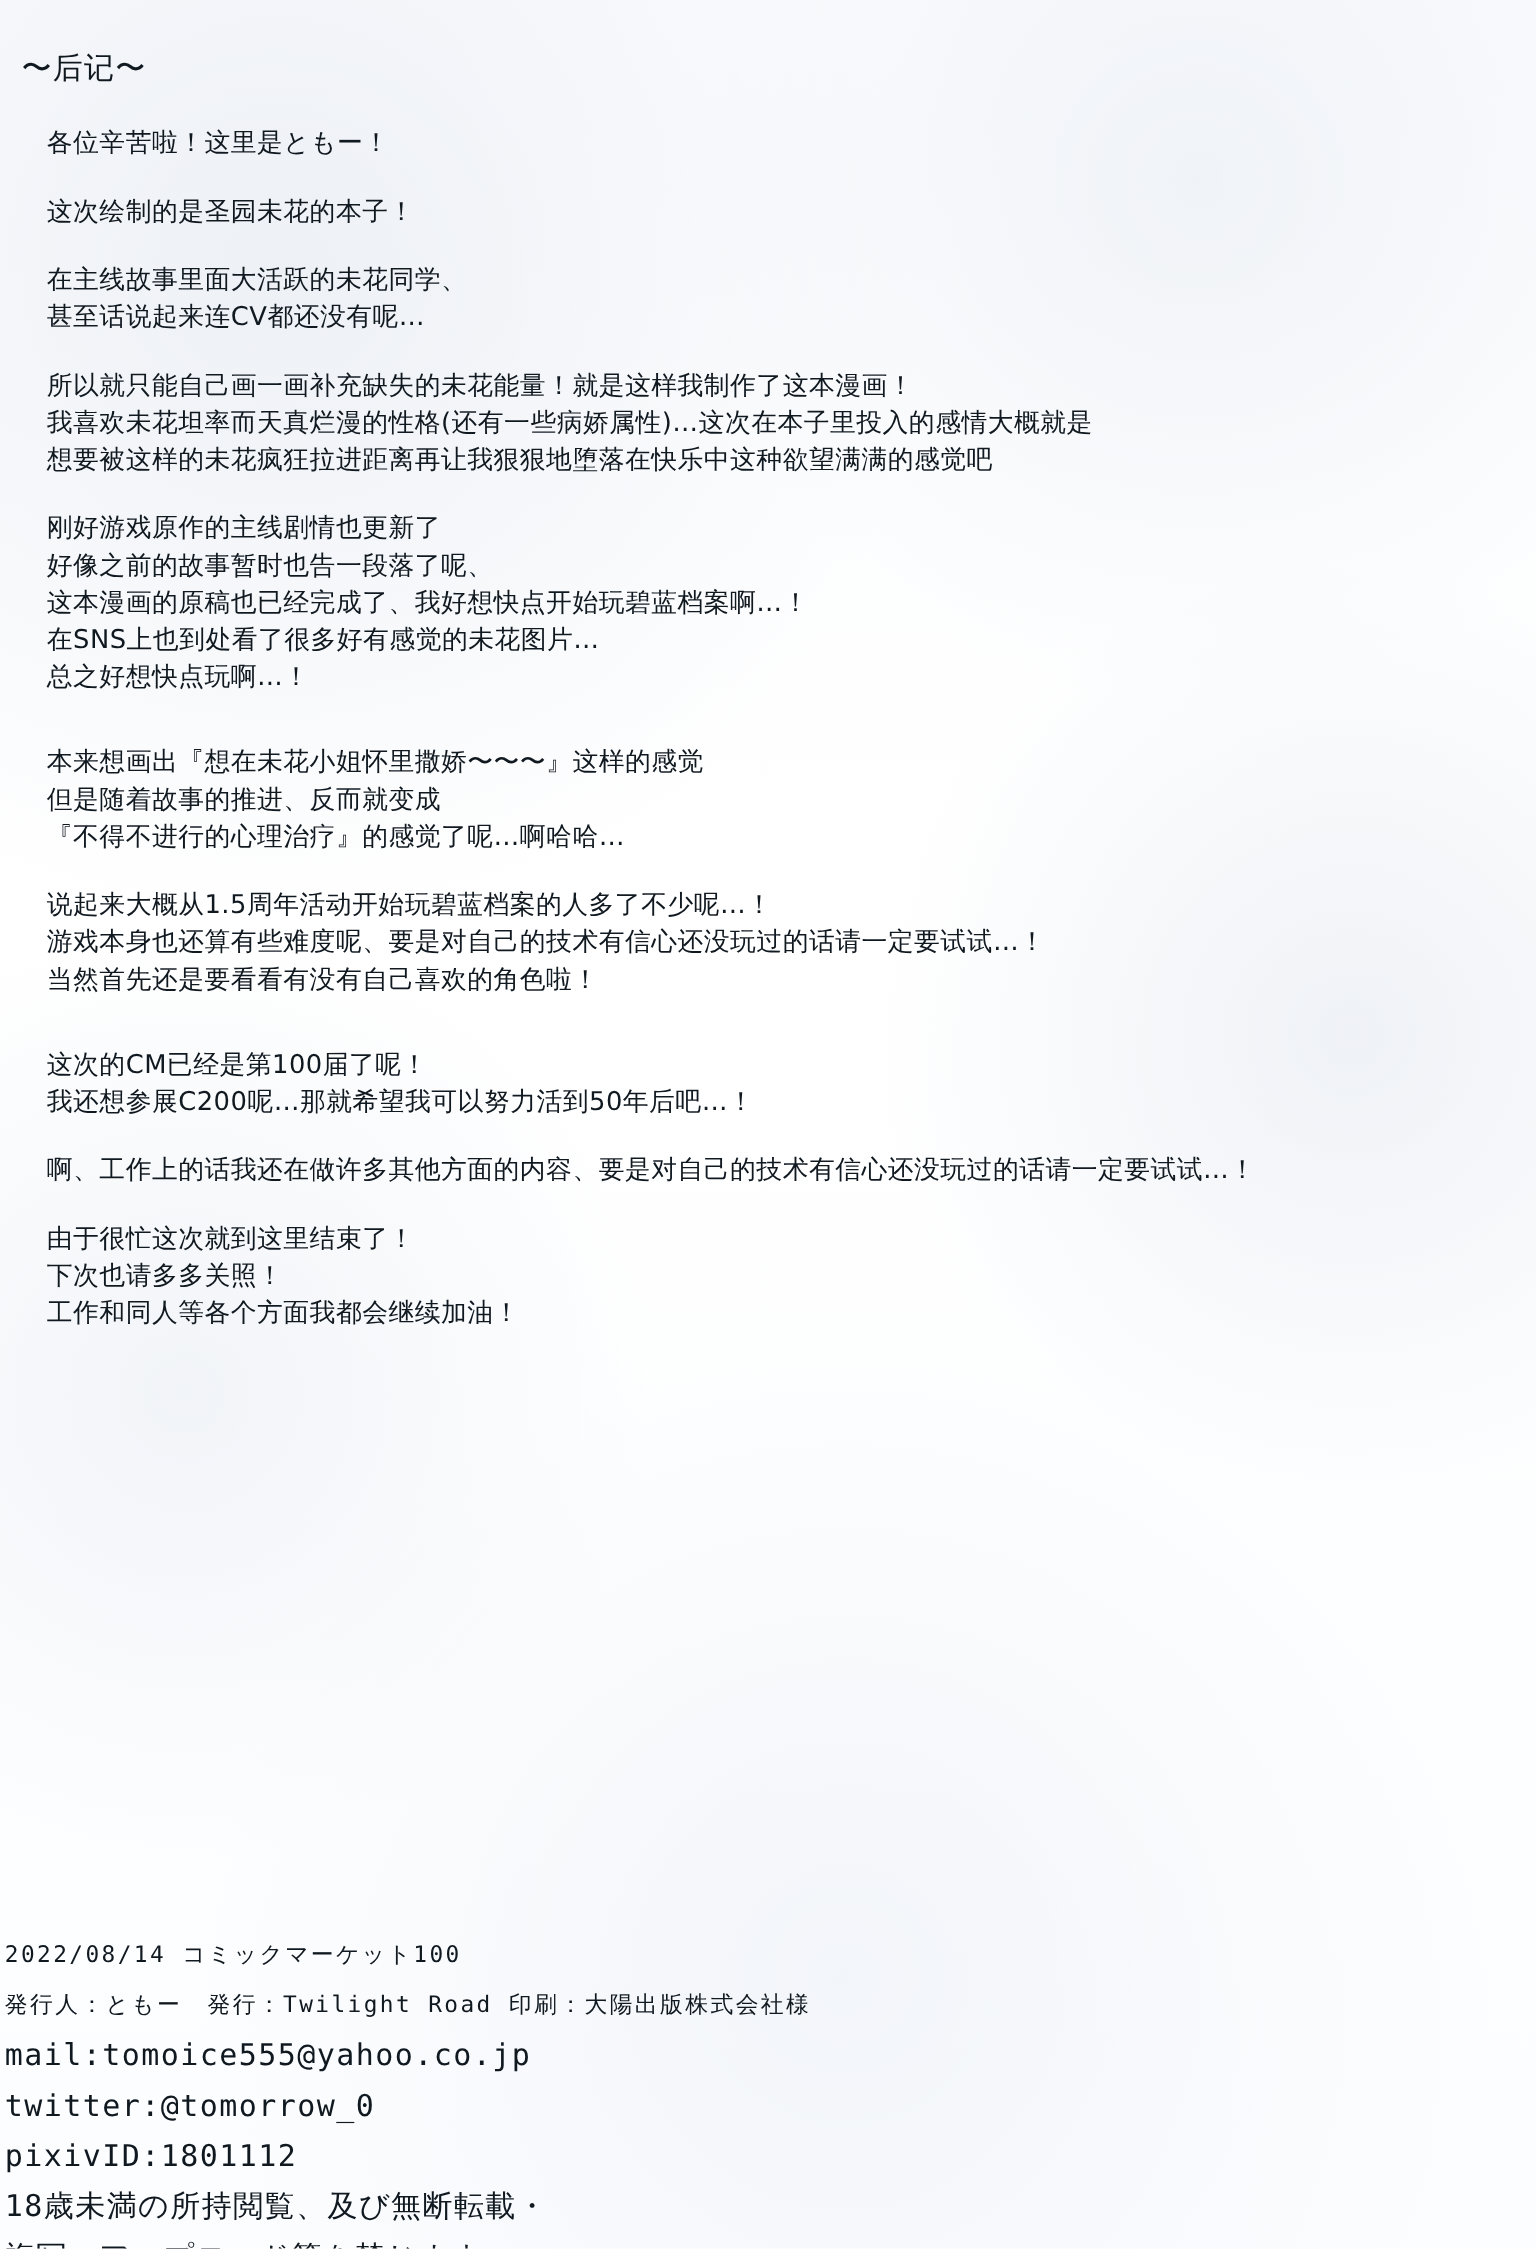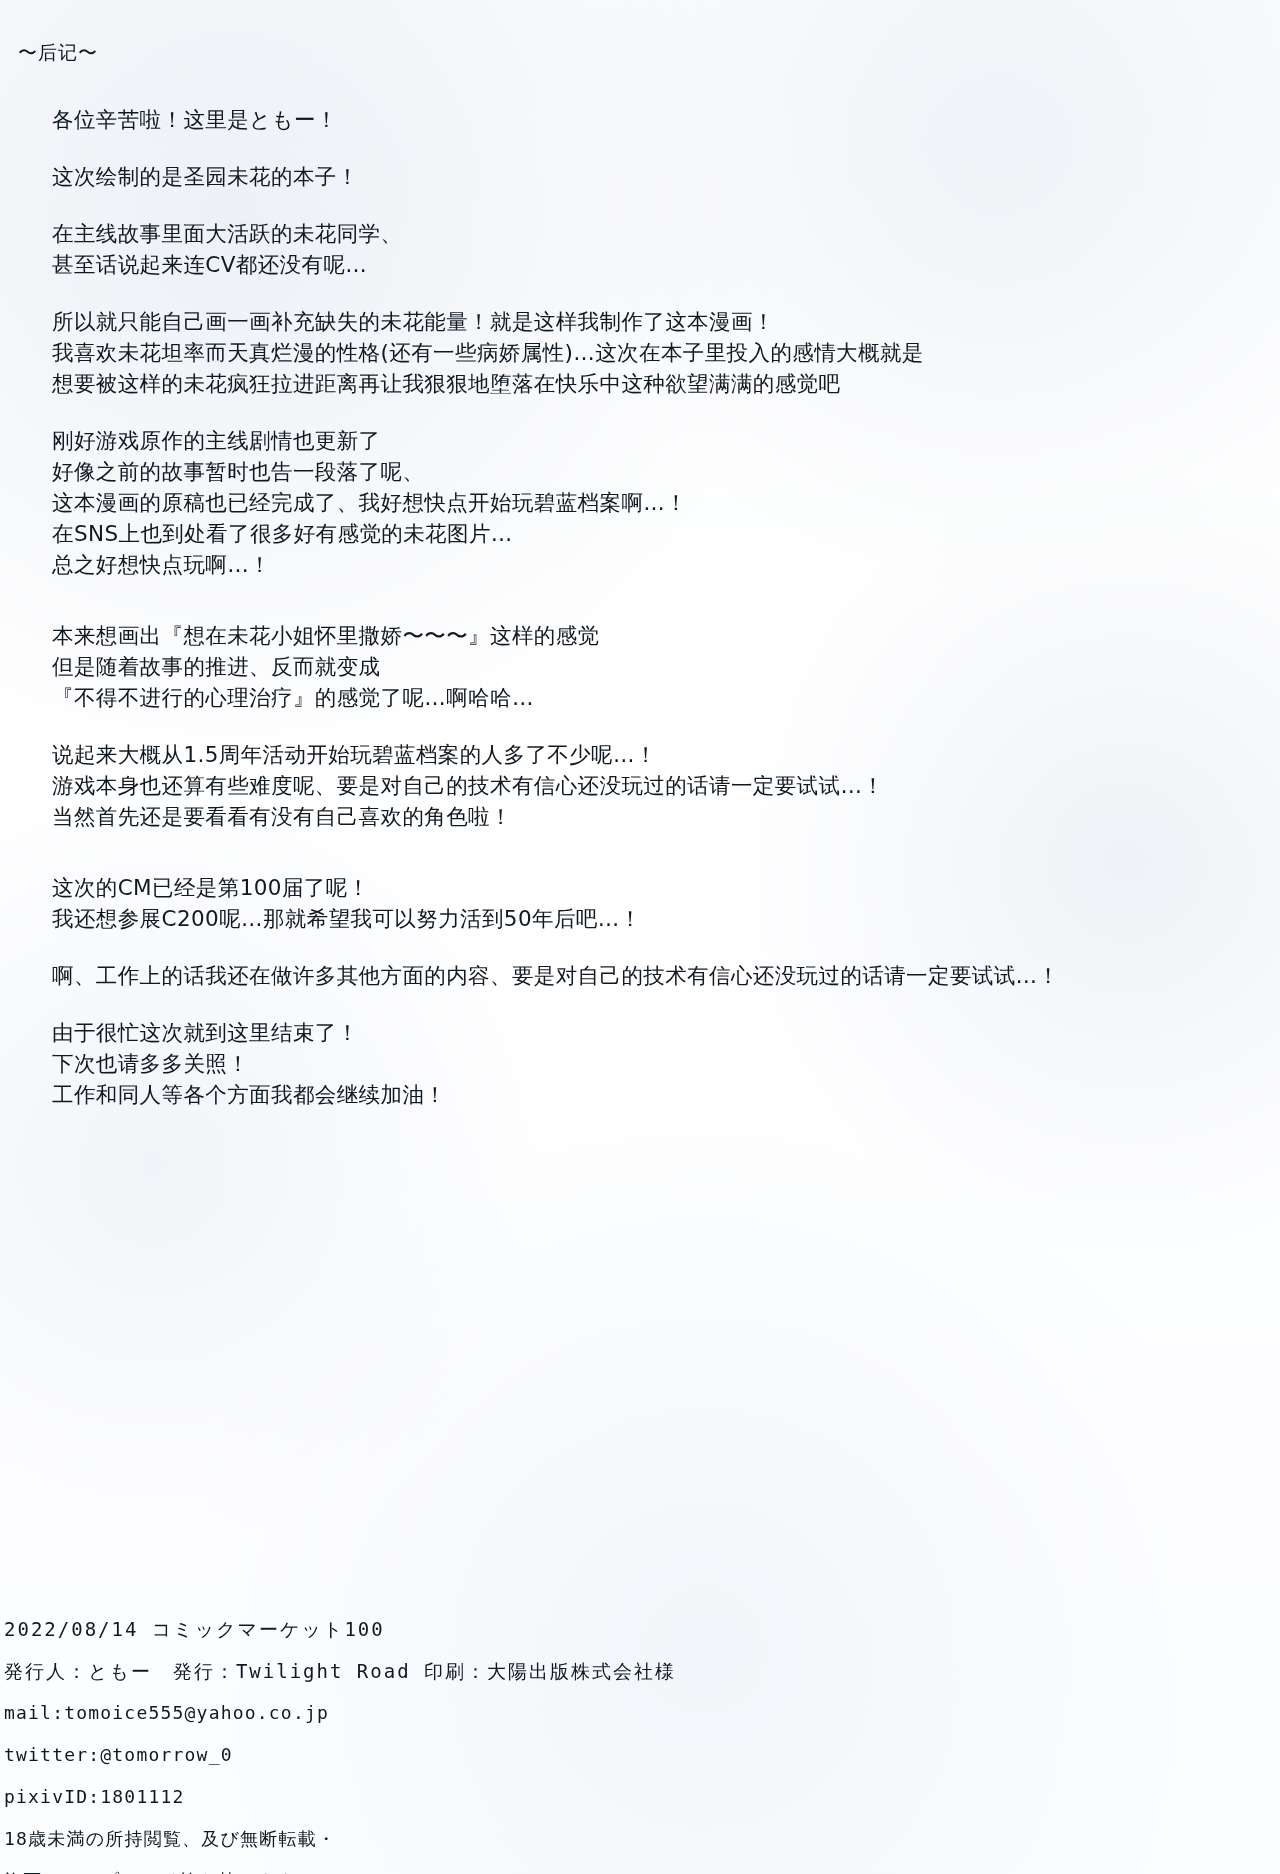--- a/index.html
+++ b/index.html
@@ -30,51 +30,51 @@
     pointer-events: none;
   }
   .content {
     position: relative;
     z-index: 2;
   }
   .afterword-heading {
     position: absolute;
     left: 18px;
     top: 40px;
-    font-size: 19px;
+    font-size: 25px;
     letter-spacing: 1px;
     white-space: nowrap;
   }
   .body-block {
     position: absolute;
     left: 36px;
     top: 104px;
     width: 1200px;
   }
   .para {
-    margin: 0 0 26px 16px;
+    margin: 0 0 26px 3px;
   }
   .para .line {
     font-size: 21.5px;
     line-height: 31px;
     letter-spacing: 0.4px;
     white-space: nowrap;
   }
   .para.gap-lg {
     margin-bottom: 40px;
   }
   .colophon {
     position: absolute;
     left: 4px;
     top: 1608px;
     width: 1270px;
     font-family: "DejaVu Sans Mono", monospace;
   }
   .colophon .cline {
-    font-size: 18px;
+    font-size: 25px;
     line-height: 42px;
     letter-spacing: 1.2px;
     white-space: nowrap;
   }
   .colophon .cline.big {
     font-size: 19px;
     letter-spacing: 2px;
   }
 </style>
 </head>

